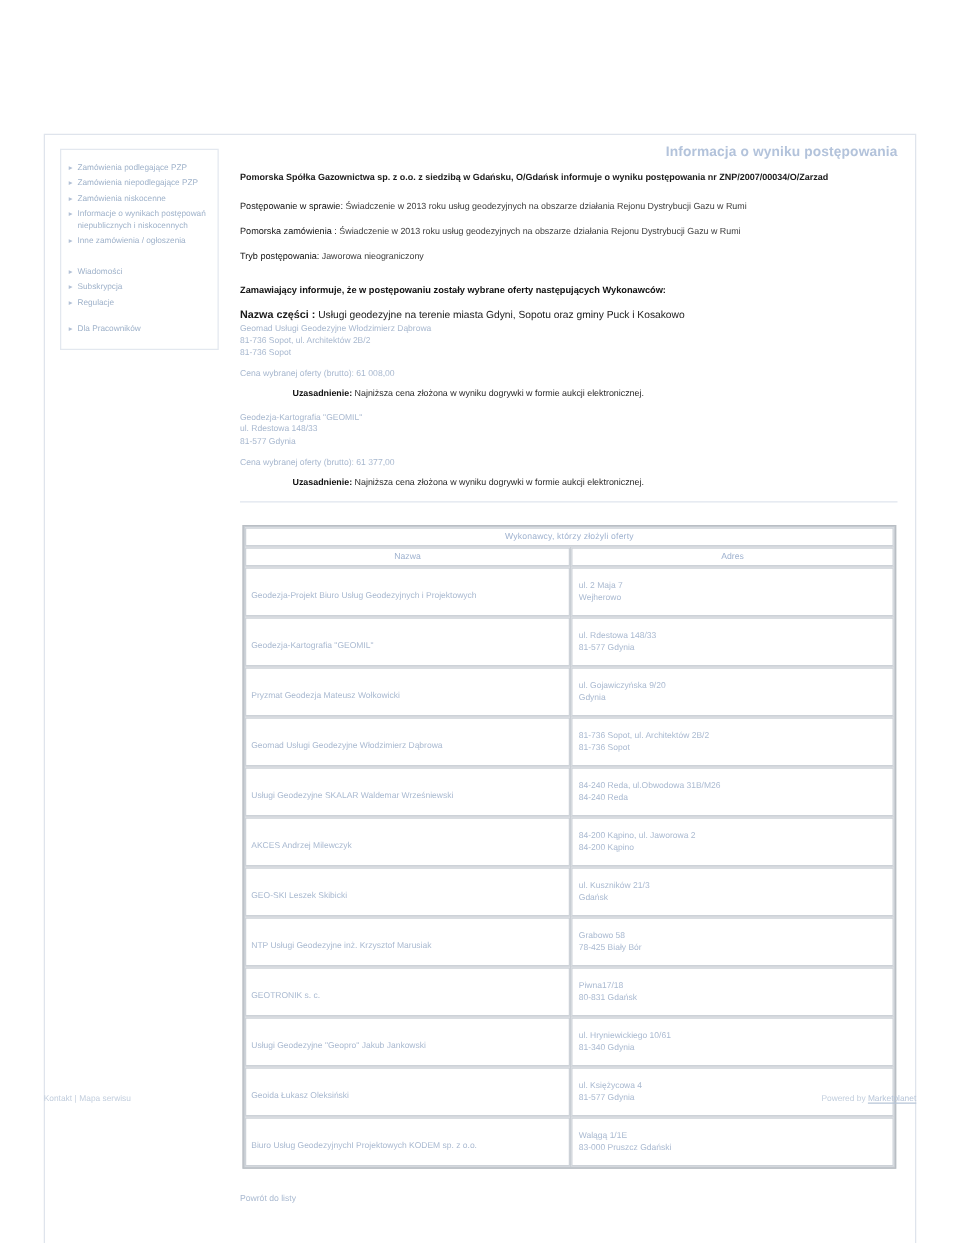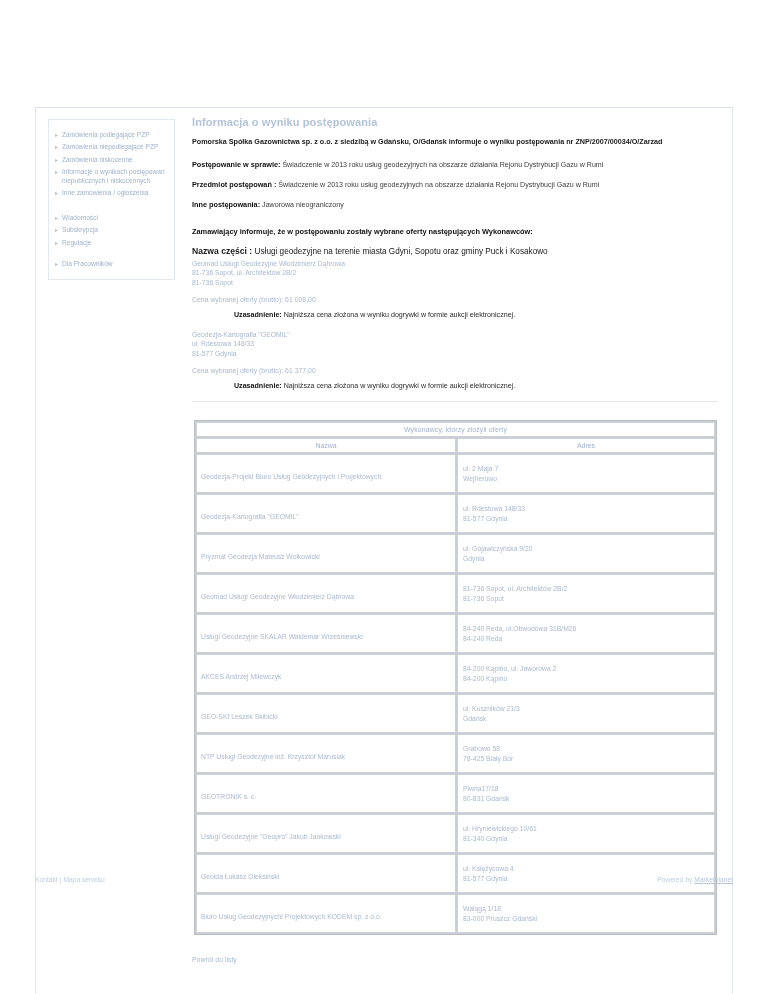--- a/index.html
+++ b/index.html
@@ -66,21 +66,21 @@
 
   
   .main {
     flex: 1 1 auto;
     padding: 8px 14px 0 17px;
     box-sizing: border-box;
     min-width: 0;
   }
 
   .doc-title {
-    text-align: left;
+    text-align: right;
     font-size: 11px;
     font-weight: bold;
     color: #b3c3db;
     margin: 0 0 9px 0;
     letter-spacing: .1px;
   }
 
   .intro {
     font-size: 7.2px;
     font-weight: bold;
@@ -88,21 +88,21 @@
     line-height: 1.45;
     margin: 0 0 13px 0;
   }
 
   .field-row {
     font-size: 7.1px;
     color: #3c3c3c;
     margin: 0 0 9px 0;
     line-height: 1.4;
   }
-  .field-row b { color: #111111; font-weight: bold; font-size: 7.3px; }
+  .field-row b { color: #111111; font-weight: normal; font-size: 7.3px; }
 
   .announce {
     font-size: 7.4px;
     font-weight: bold;
     color: #111111;
     margin: 16px 0 10px 0;
   }
 
   .part-block { margin: 0 0 6px 0; }
   .part-title {
@@ -278,25 +278,25 @@
 
       <h1 class="doc-title">Informacja o wyniku postępowania</h1>
 
       <p class="intro">Pomorska Spółka Gazownictwa sp. z o.o. z siedzibą w Gdańsku, O/Gdańsk informuje o wyniku postępowania nr ZNP/2007/00034/O/Zarzad</p>
 
       <p class="field-row">
         <b>Postępowanie w sprawie:</b>
         <span>Świadczenie w 2013 roku usług geodezyjnych na obszarze działania Rejonu Dystrybucji Gazu w Rumi</span>
       </p>
       <p class="field-row">
-        <b>Przedmiot postępowań :</b>
+        <b>Pomorska zamówienia :</b>
         <span>Świadczenie w 2013 roku usług geodezyjnych na obszarze działania Rejonu Dystrybucji Gazu w Rumi</span>
       </p>
       <p class="field-row">
-        <b>Inne postępowania:</b>
+        <b>Tryb postępowania:</b>
         <span>Jaworowa nieograniczony</span>
       </p>
 
       <p class="announce">Zamawiający informuje, że w postępowaniu zostały wybrane oferty następujących Wykonawców:</p>
 
       
       <section class="part-block">
         <div class="part-title">
           <b>Nazwa części :</b>
           <span class="val">Usługi geodezyjne na terenie miasta Gdyni, Sopotu oraz gminy Puck i Kosakowo</span>

